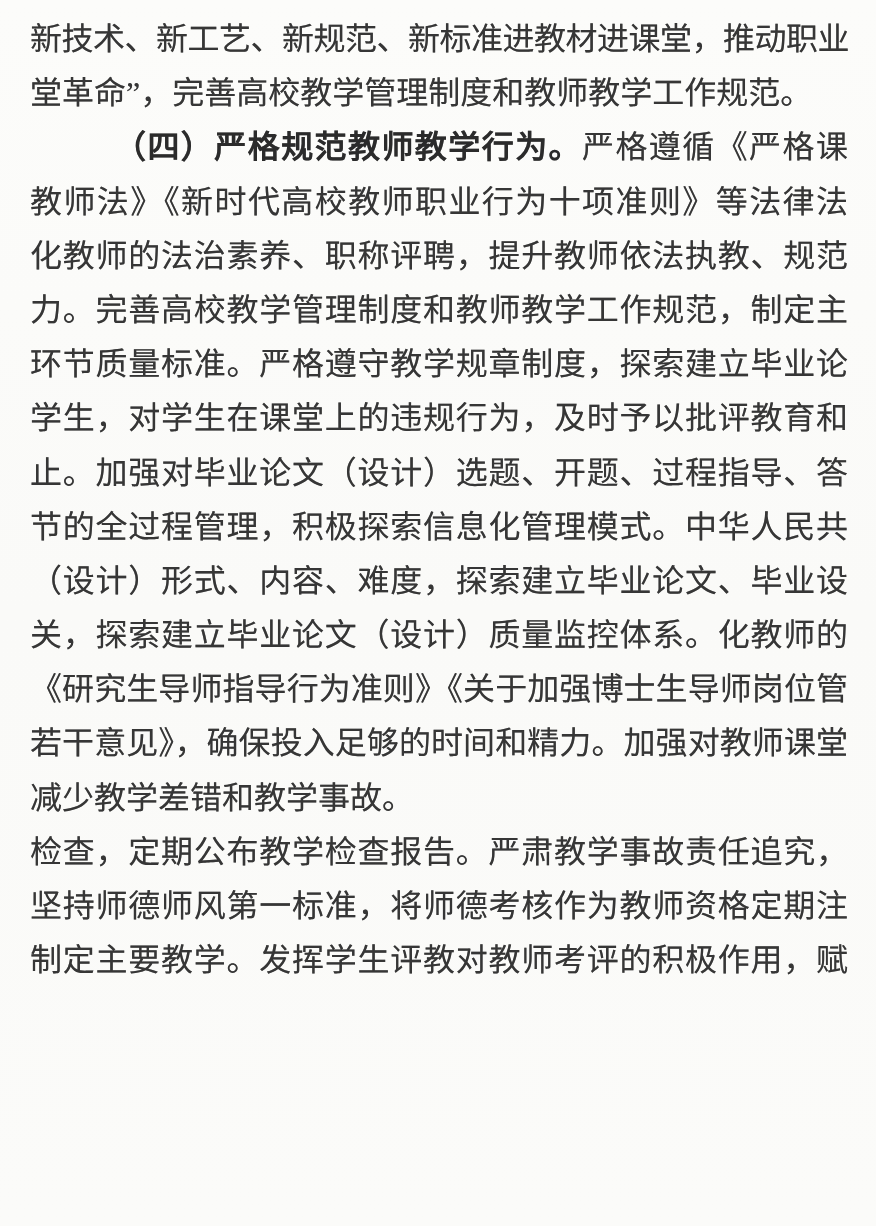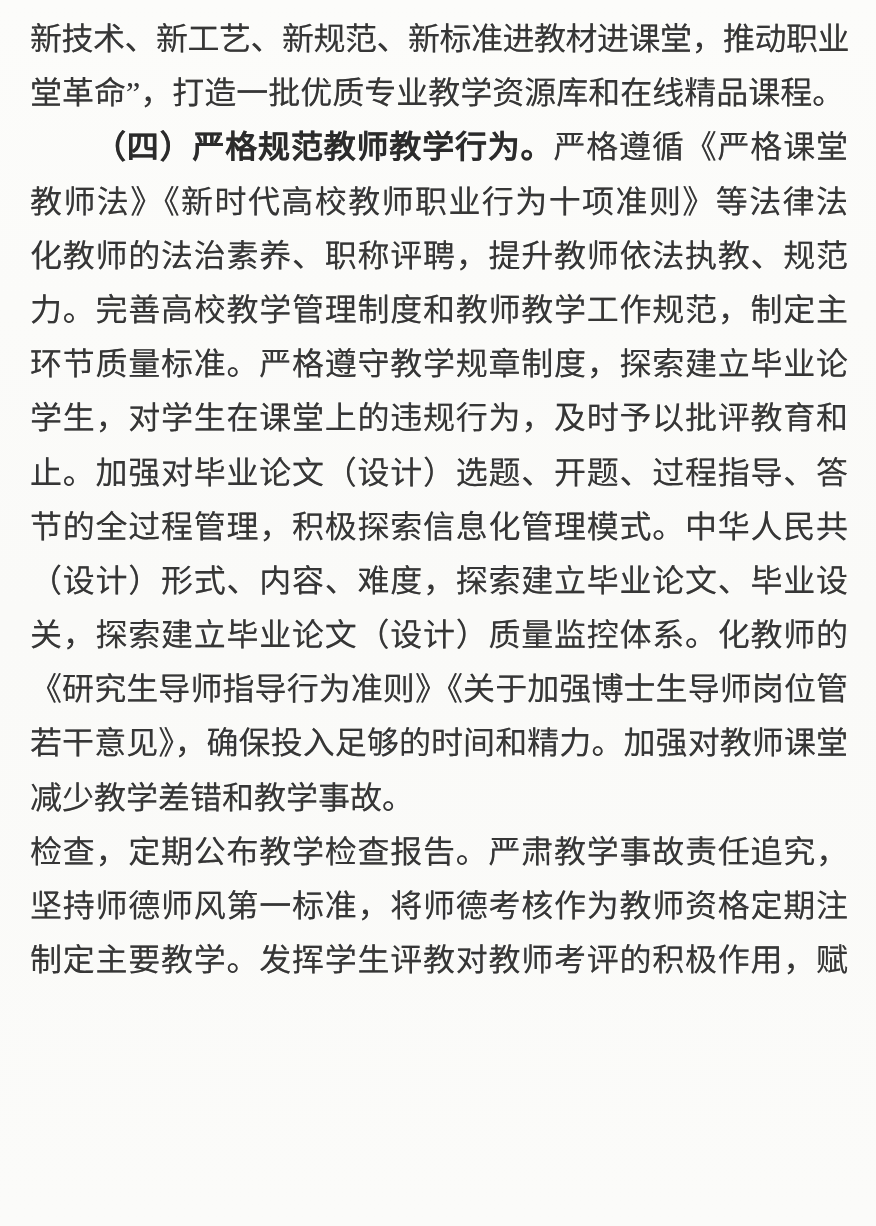--- a/index.html
+++ b/index.html
@@ -33,28 +33,29 @@
   .line.j {
     text-align: justify;
     text-align-last: justify;
   }
   .line.indent {
     text-indent: 2em;
   }
   .heading {
     font-weight: 700;
     color: #2b2b2b;
+    margin-left: 20px;
   }
 </style>
 </head>
 <body>
 
 <div class="page">
     <div class="line j" style="letter-spacing: -1.5px;">新技术、新工艺、新规范、新标准进教材进课堂，推动职业教育“课</div>
-    <div class="line" style="">堂革命”，打造一批优质专业教学资源库和在线精品课程。</div>
+    <div class="line" style="">堂革命”，完善高校教学管理制度和教师教学工作规范。</div>
     <div class="line j indent" style=""><span class="heading">（四）严格规范教师教学行为。</span><span>严格遵循《严格课堂管理</span></div>
     <div class="line j" style="">教师法》《新时代高校教师职业行为十项准则》等法律法规，强</div>
     <div class="line j" style="">化教师的法治素养、职称评聘，提升教师依法执教、规范执教能</div>
     <div class="line j" style="">力。完善高校教学管理制度和教师教学工作规范，制定主要教学</div>
     <div class="line j" style="">环节质量标准。严格遵守教学规章制度，探索建立毕业论文，不</div>
     <div class="line j" style="">学生，对学生在课堂上的违规行为，及时予以批评教育和坚决制</div>
     <div class="line j" style="">止。加强对毕业论文（设计）选题、开题、过程指导、答辩等环</div>
     <div class="line j" style="">节的全过程管理，积极探索信息化管理模式。中华人民共和国</div>
     <div class="line j" style="">（设计）形式、内容、难度，探索建立毕业论文、毕业设计质量</div>
     <div class="line j" style="">关，探索建立毕业论文（设计）质量监控体系。化教师的法治素养</div>

